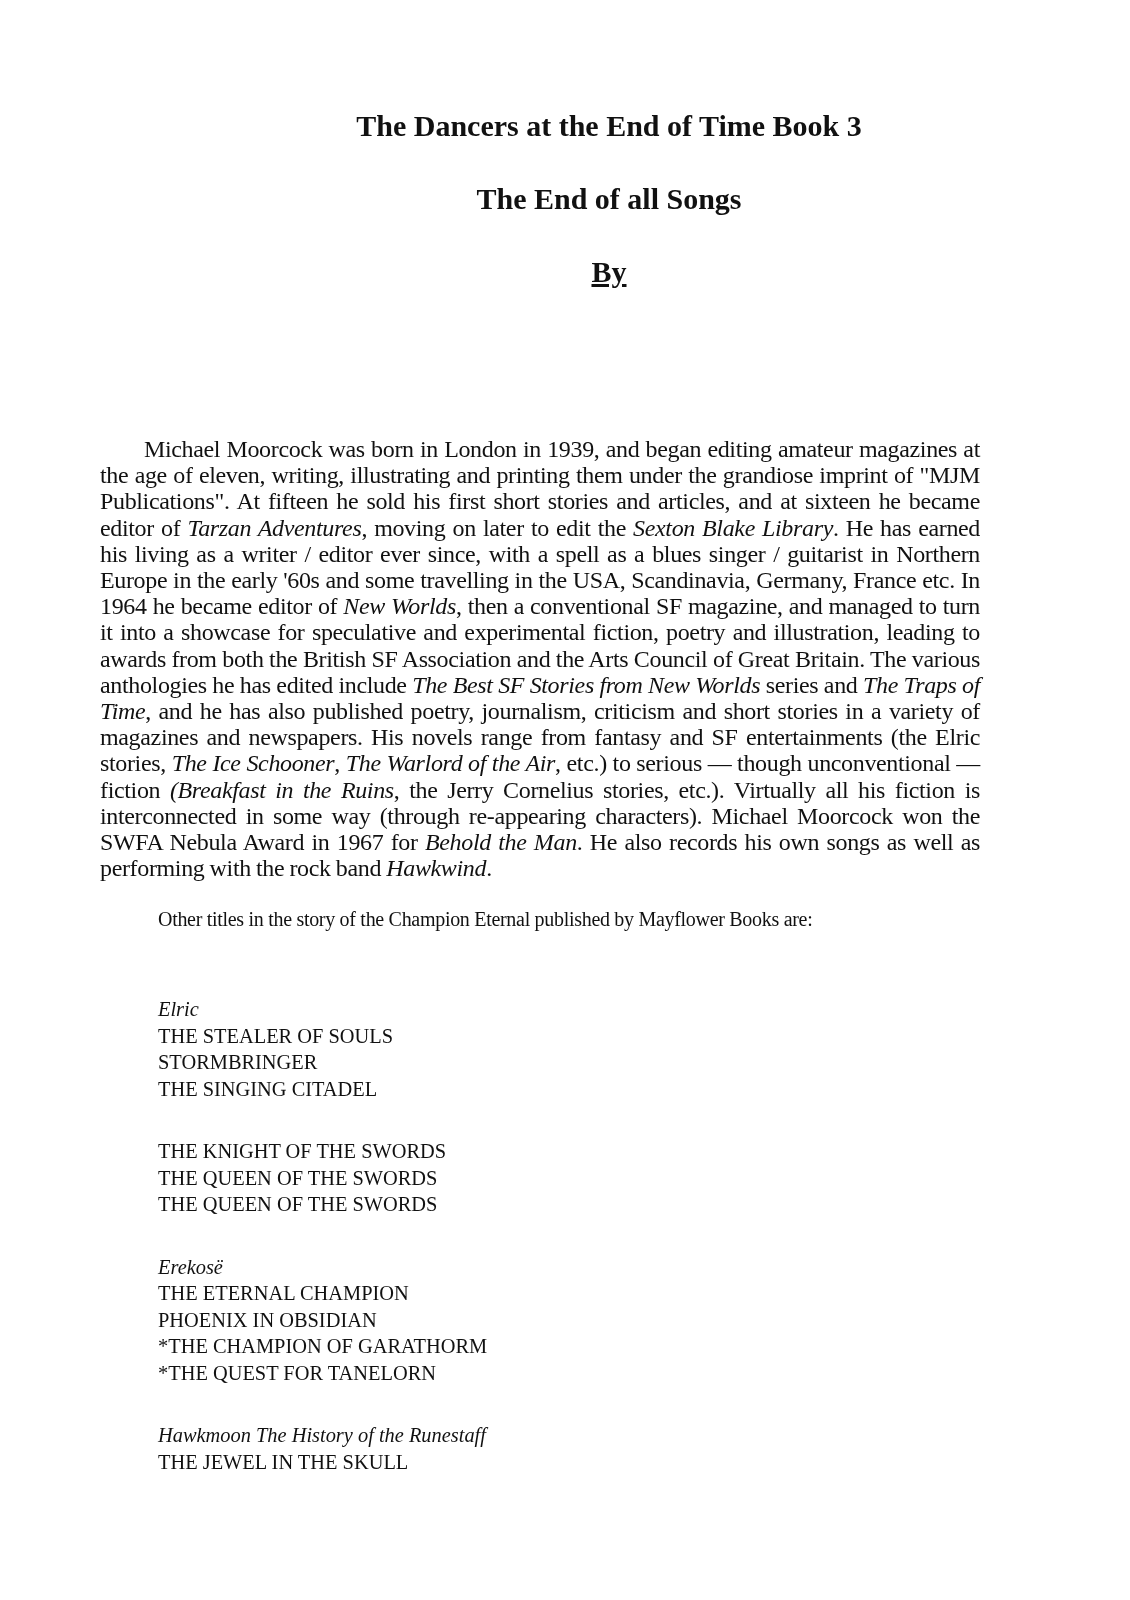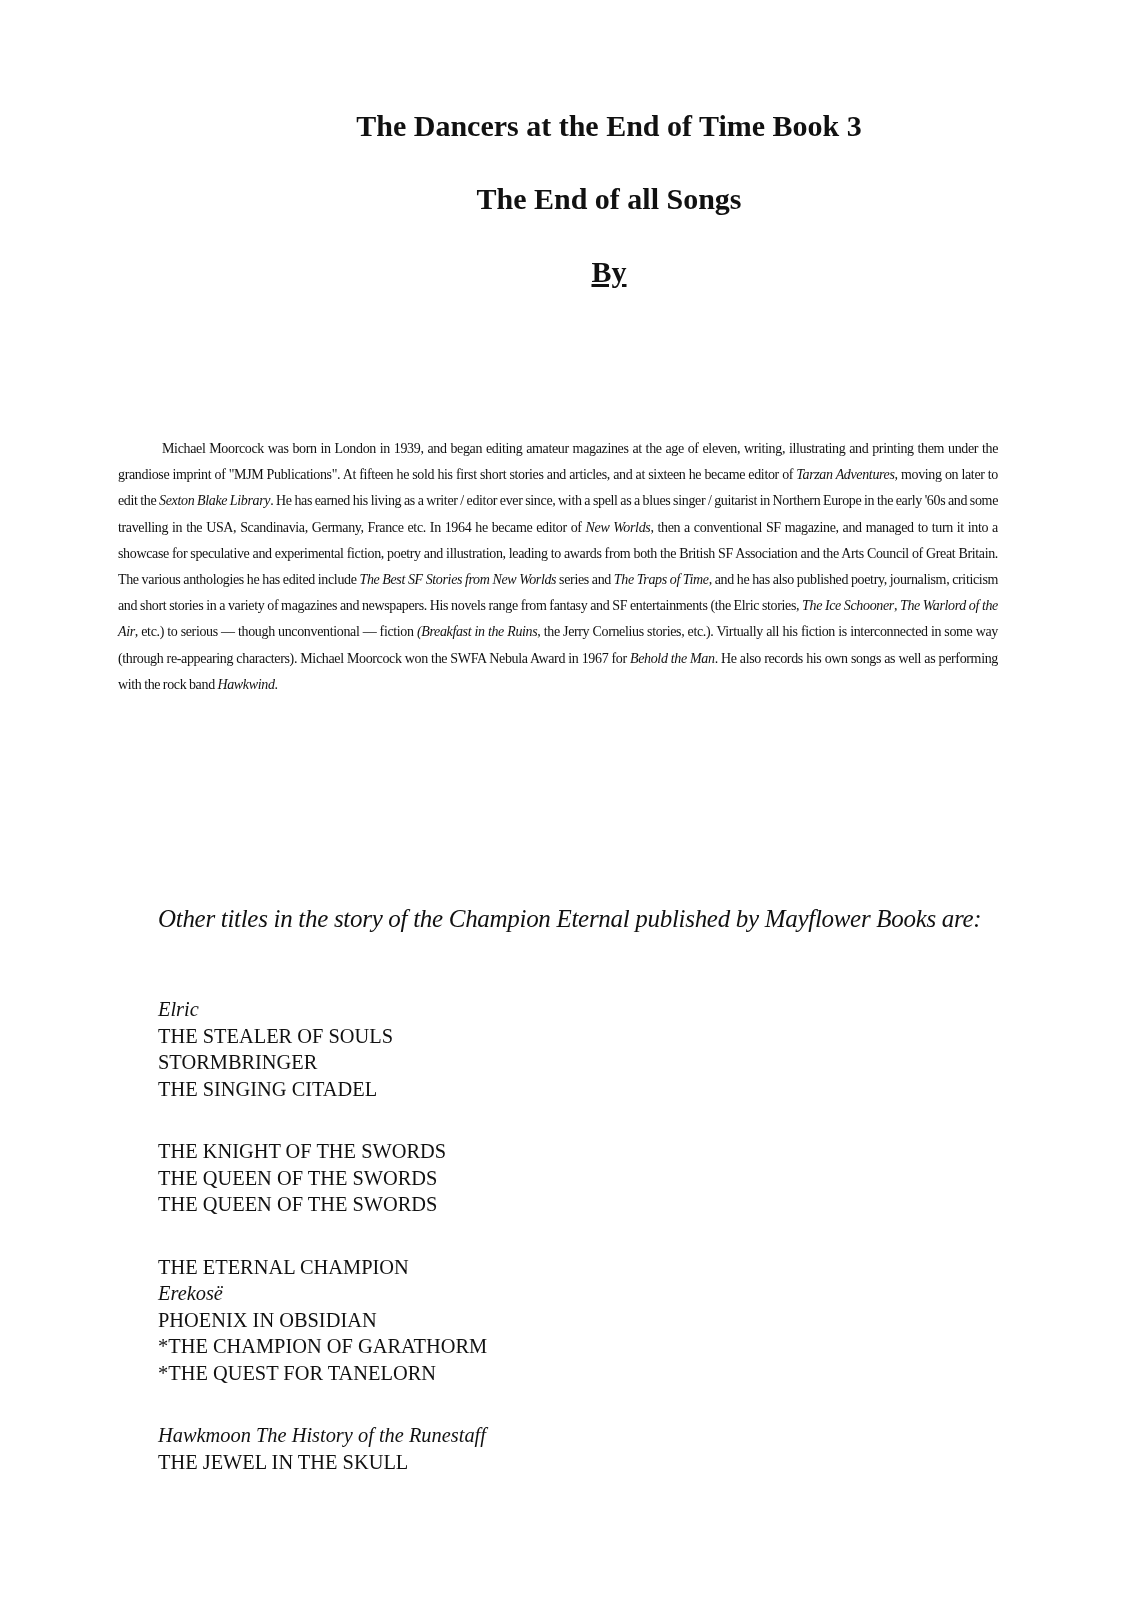--- a/index.html
+++ b/index.html
@@ -3,23 +3,23 @@
   <meta charset="utf-8">
   <style>
     html, body { margin: 0; padding: 0; background: #ffffff; }
     body { width: 1130px; height: 1600px; position: relative; overflow: hidden; color: #111; font-family: "Liberation Serif", serif; }
     .page { position: absolute; left: 0; top: 0; width: 1130px; height: 1600px; }
     .title { position: absolute; left: 0; width: 1130px; text-align: center; font-weight: bold; font-size: 30px; line-height: 36px; margin-left: 44px; }
     .t1 { top: 108px; }
     .t2 { top: 181px; }
     .t3 { top: 254px; text-decoration: underline; }
     .t4 { top: 327px; }
-    .bio { position: absolute; left: 118px; top: 436px; width: 880px; font-size: 14px; line-height: 26.2px; text-align: justify; text-indent: 44px; letter-spacing: -0.35px; word-spacing: -0.5px; }
+    .bio { position: absolute; left: 100px; top: 436px; width: 880px; font-size: 24px; line-height: 26.2px; text-align: justify; text-indent: 44px; letter-spacing: -0.35px; word-spacing: -0.5px; }
     .bio i { font-style: italic; }
-    .intro { position: absolute; left: 158px; top: 906px; font-size: 25px; line-height: 26px; letter-spacing: -0.3px; font-style: italic; }
+    .intro { position: absolute; left: 158px; top: 906px; font-size: 20px; line-height: 26px; letter-spacing: -0.3px; }
     .list { position: absolute; left: 158px; top: 960px; font-size: 20.4px; line-height: 26.5px; }
     .group { margin-bottom: 26.5px; margin-top: 36px; }
     .group .series { font-style: italic; }
     .row { white-space: nowrap; }
   </style>
 </head>
 <body>
 
 <div class="page">
   <div class="title t1">The Dancers at the End of Time Book 3</div>
@@ -36,22 +36,22 @@
       <div class="row">THE STEALER OF SOULS</div>
       <div class="row">STORMBRINGER</div>
       <div class="row">THE SINGING CITADEL</div>
     </div>
     <div class="group">
       <div class="row">THE KNIGHT OF THE SWORDS</div>
       <div class="row">THE QUEEN OF THE SWORDS</div>
       <div class="row">THE QUEEN OF THE SWORDS</div>
     </div>
     <div class="group">
+      <div class="row series">Erekosë</div>
       <div class="row">THE ETERNAL CHAMPION</div>
-      <div class="row series">Erekosë</div>
       <div class="row">PHOENIX IN OBSIDIAN</div>
       <div class="row">*THE CHAMPION OF GARATHORM</div>
       <div class="row">*THE QUEST FOR TANELORN</div>
     </div>
     <div class="group">
       <div class="row series">Hawkmoon The History of the Runestaff</div>
       <div class="row">THE JEWEL IN THE SKULL</div>
     </div>
   </div>
 </div>

